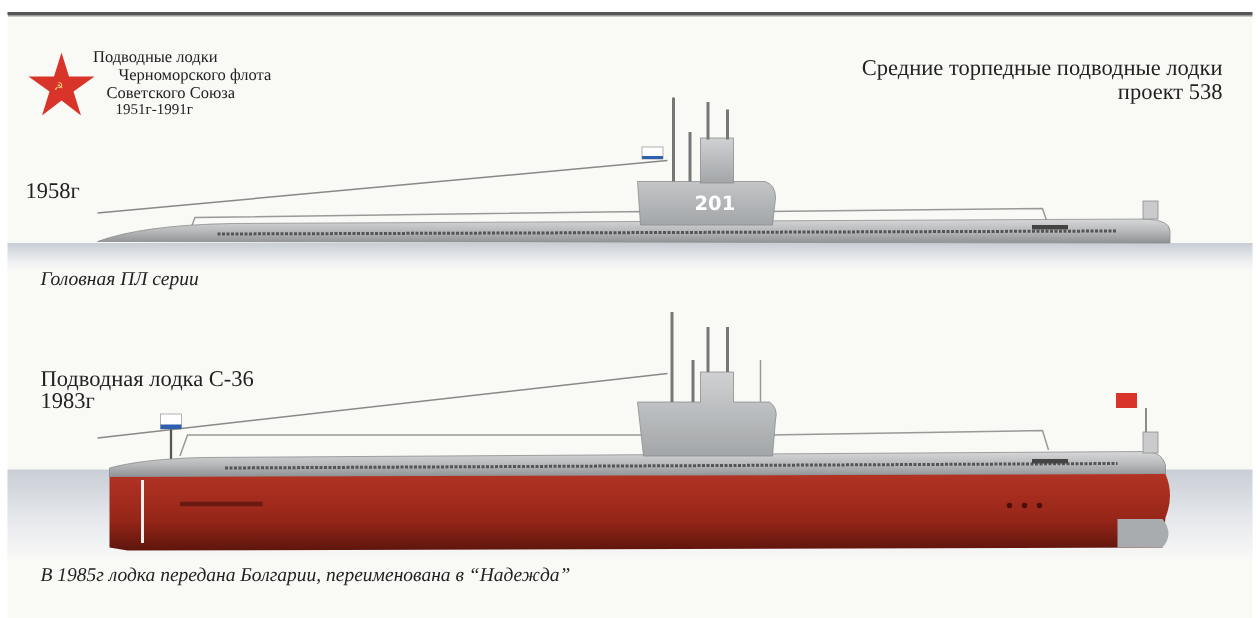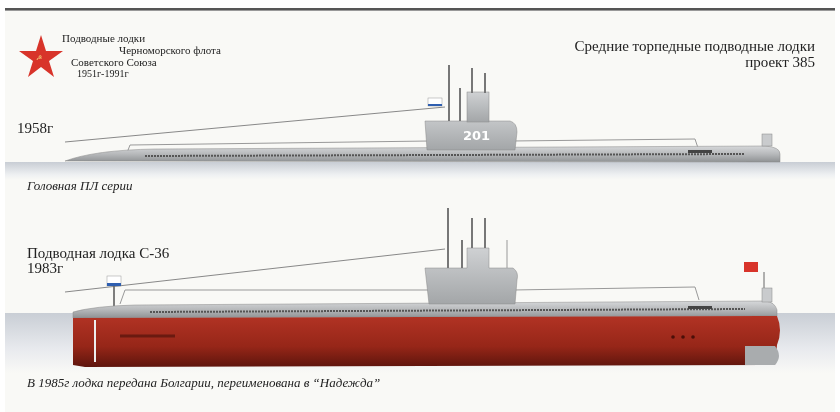--- a/index.html
+++ b/index.html
@@ -99,26 +99,26 @@
       <line x1="502" y1="230" x2="502" y2="258" stroke="#999" stroke-width="1"></line>
 
       <line x1="759" y1="262" x2="759" y2="280" stroke="#666" stroke-width="1"></line>
       <rect x="739" y="252" width="14" height="10" fill="#d8342a"></rect>
       <rect x="757" y="278" width="10" height="14" fill="#c9cbcd" stroke="#888" stroke-width="0.5"></rect>
       <rect x="683" y="296" width="24" height="3" fill="#444"></rect>
     </g>
   </svg>
 
   <div class="text small" style="left:57px;top:22px;">Подводные лодки</div>
-  <div class="text small" style="left:74px;top:34px;margin-left:40px;">Черноморского флота</div>
+  <div class="text small" style="left:74px;top:34px;">Черноморского флота</div>
   <div class="text small" style="left:66px;top:46px;">Советского Союза</div>
   <div class="text small" style="left:72px;top:58px;font-size:10px;">1951г-1991г</div>
 
   <div class="text mid" style="right:20px;top:28px;text-align:right;">Средние торпедные подводные лодки</div>
-  <div class="text mid" style="right:20px;top:44px;text-align:right;">проект 385</div>
+  <div class="text mid" style="right:20px;top:44px;text-align:right;">проект 538</div>
 
   <div class="text mid" style="left:12px;top:110px;">1958г</div>
   <div class="text ital" style="left:22px;top:168px;">Головная ПЛ серии</div>
 
   <div class="text mid" style="left:22px;top:235px;">Подводная лодка С-36</div>
   <div class="text mid" style="left:22px;top:250px;">1983г</div>
   <div class="text ital" style="left:22px;top:347px;margin-top:18px;">В 1985г лодка передана Болгарии, переименована в “Надежда”</div>
 </div>
 
 </body></html>

